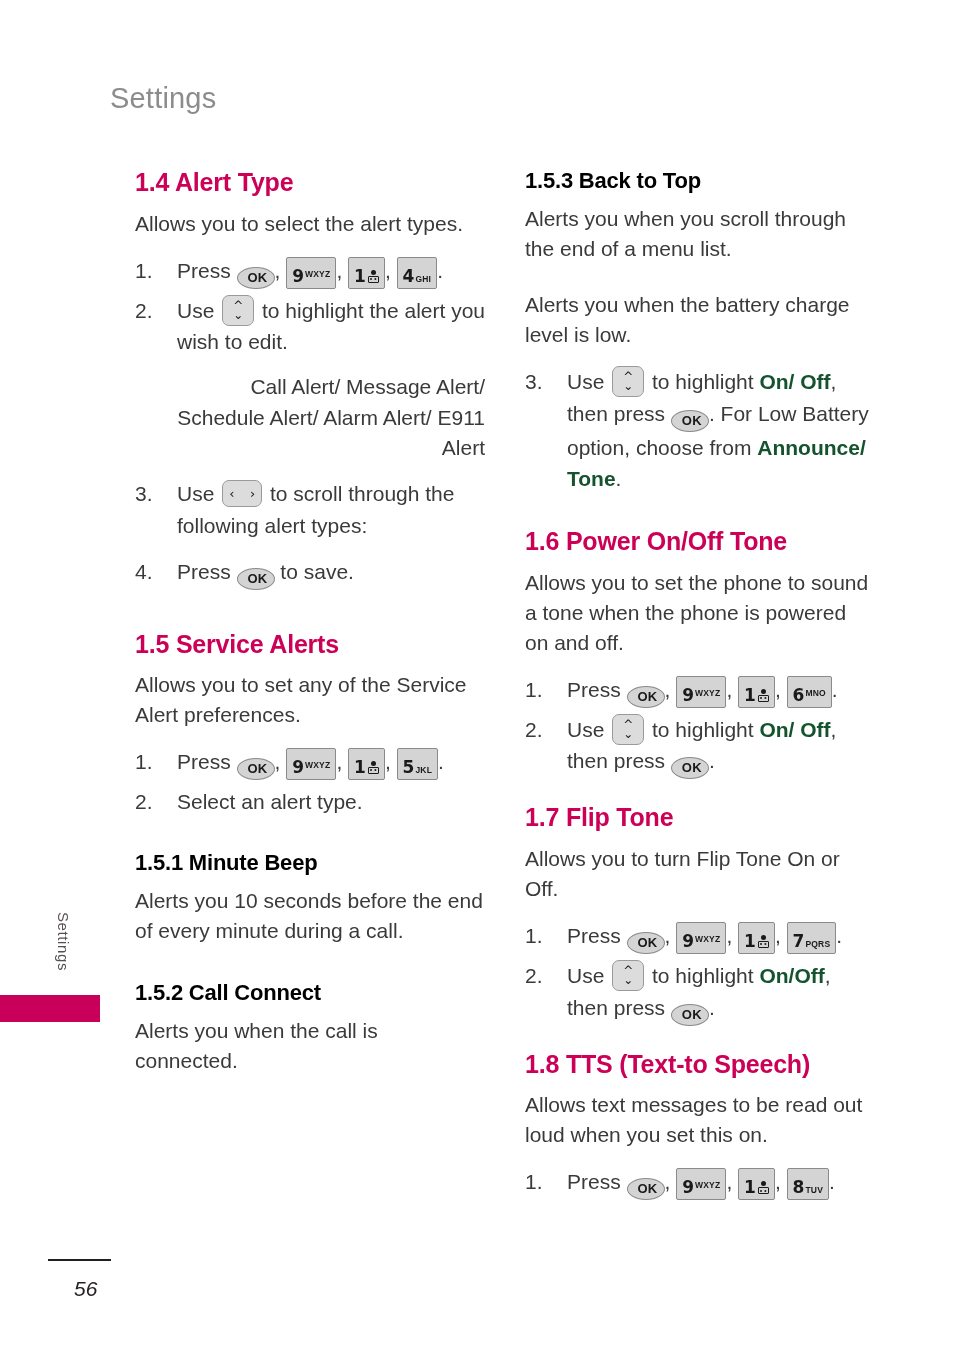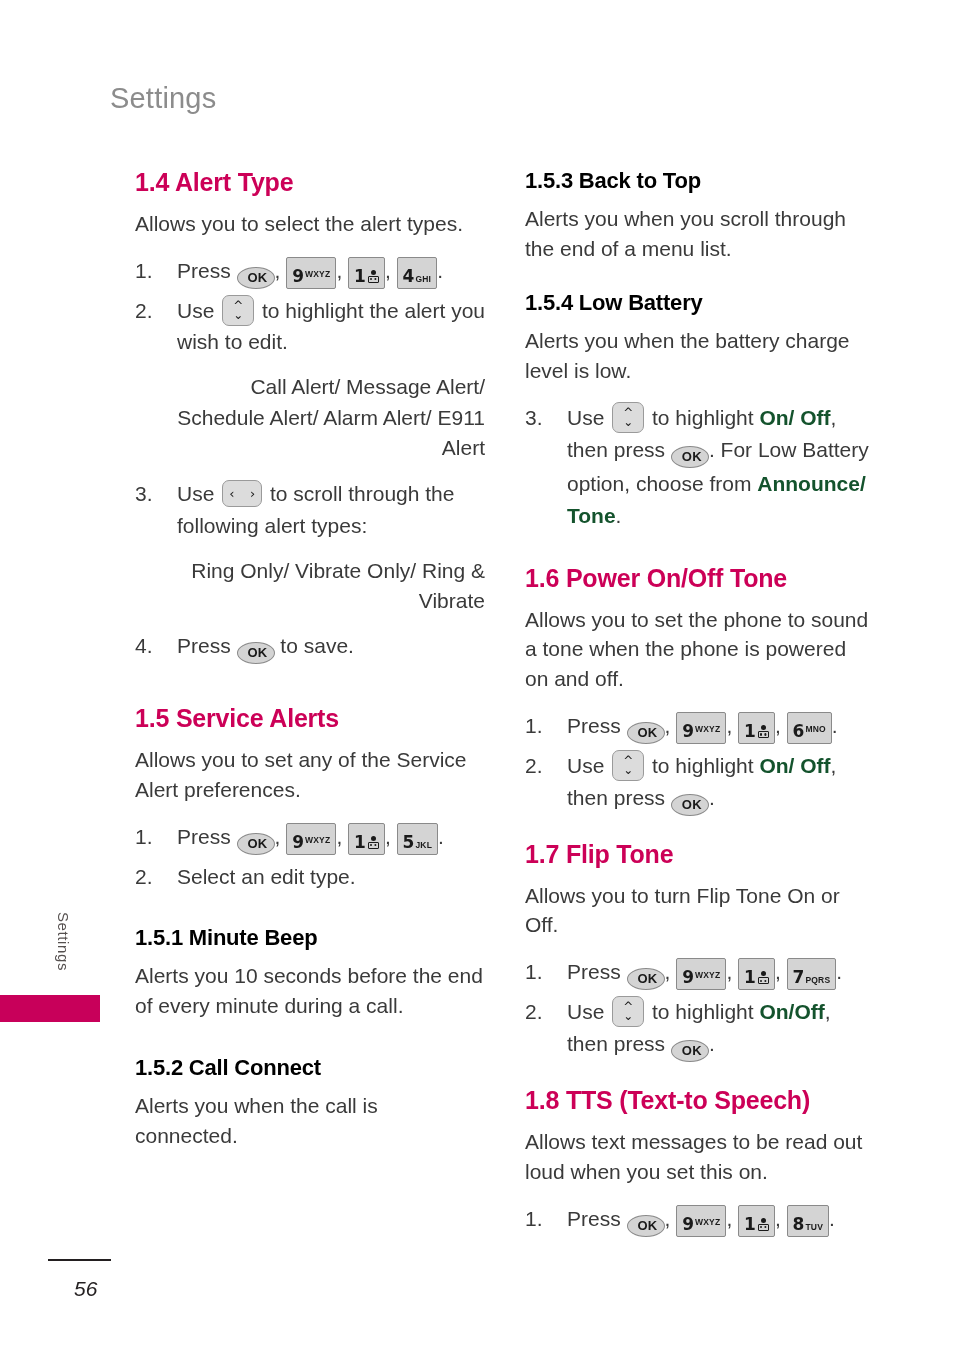--- a/index.html
+++ b/index.html
@@ -279,39 +279,38 @@
     </ol>
 
     <p class="indented">Call Alert/ Message Alert/ Schedule Alert/ Alarm Alert/ E911 Alert</p>
 
     <ol class="steps">
       <li>
         <span class="num">3.</span><span>Use </span><span class="key-rocker key-leftright"><span class="chev chev-l">‹</span><span class="chev chev-r">›</span></span><span> to scroll through the following alert types:</span>
       </li>
     </ol>
 
-    <p class="indented">Ring Only/ Vibrate Only/ Ring &amp; Vibrate</p>
 
     <ol class="steps">
       <li>
         <span class="num">4.</span><span>Press </span><span class="key key-ok">OK</span><span> to save.</span>
       </li>
     </ol>
 
     <div class="block-spacer-lg"></div>
 
     <h2 class="sec-title">1.5 Service Alerts</h2>
     <p class="body">Allows you to set any of the Service Alert preferences.</p>
 
     <ol class="steps">
       <li>
         <span class="num">1.</span><span>Press </span><span class="key key-ok">OK</span><span>, </span><span class="key key-num"><span class="d">9</span><span class="l l-sup">WXYZ</span></span><span>, </span><span class="key key-num"><span class="d">1</span><span class="vm-icon"><span class="vm-top"></span><span class="vm-bot"></span></span></span><span>, </span><span class="key key-num"><span class="d">5</span><span class="l l-sub">JKL</span></span><span>.</span>
       </li>
       <li>
-        <span class="num">2.</span><span>Select an edit type.</span>
+        <span class="num">2.</span><span>Select an alert type.</span>
       </li>
     </ol>
 
     <div class="block-spacer-md"></div>
 
     <h3 class="sub-title">1.5.1 Minute Beep</h3>
     <p class="body">Alerts you 10 seconds before the end of every minute during a call.</p>
 
     <div class="block-spacer-md"></div>
 
@@ -320,21 +319,20 @@
 
   </div>
 
   <div class="col">
 
     <h3 class="sub-title">1.5.3 Back to Top</h3>
     <p class="body">Alerts you when you scroll through the end of a menu list.</p>
 
     <div class="block-spacer-sm"></div>
 
-    <h3 class="sub-title">1.5.4 Low Battery</h3>
     <p class="body">Alerts you when the battery charge level is low.</p>
 
     <ol class="steps">
       <li>
         <span class="num">3.</span><span>Use </span><span class="key-rocker key-updown"><span class="chev chev-up">^</span><span class="chev chev-dn">⌄</span></span><span> to highlight </span><b class="term">On/ Off</b><span>, then press </span><span class="key key-ok">OK</span><span>. For Low Battery option, choose from </span><b class="term">Announce/ Tone</b><span>.</span>
       </li>
     </ol>
 
     <div class="block-spacer-md"></div>
 

